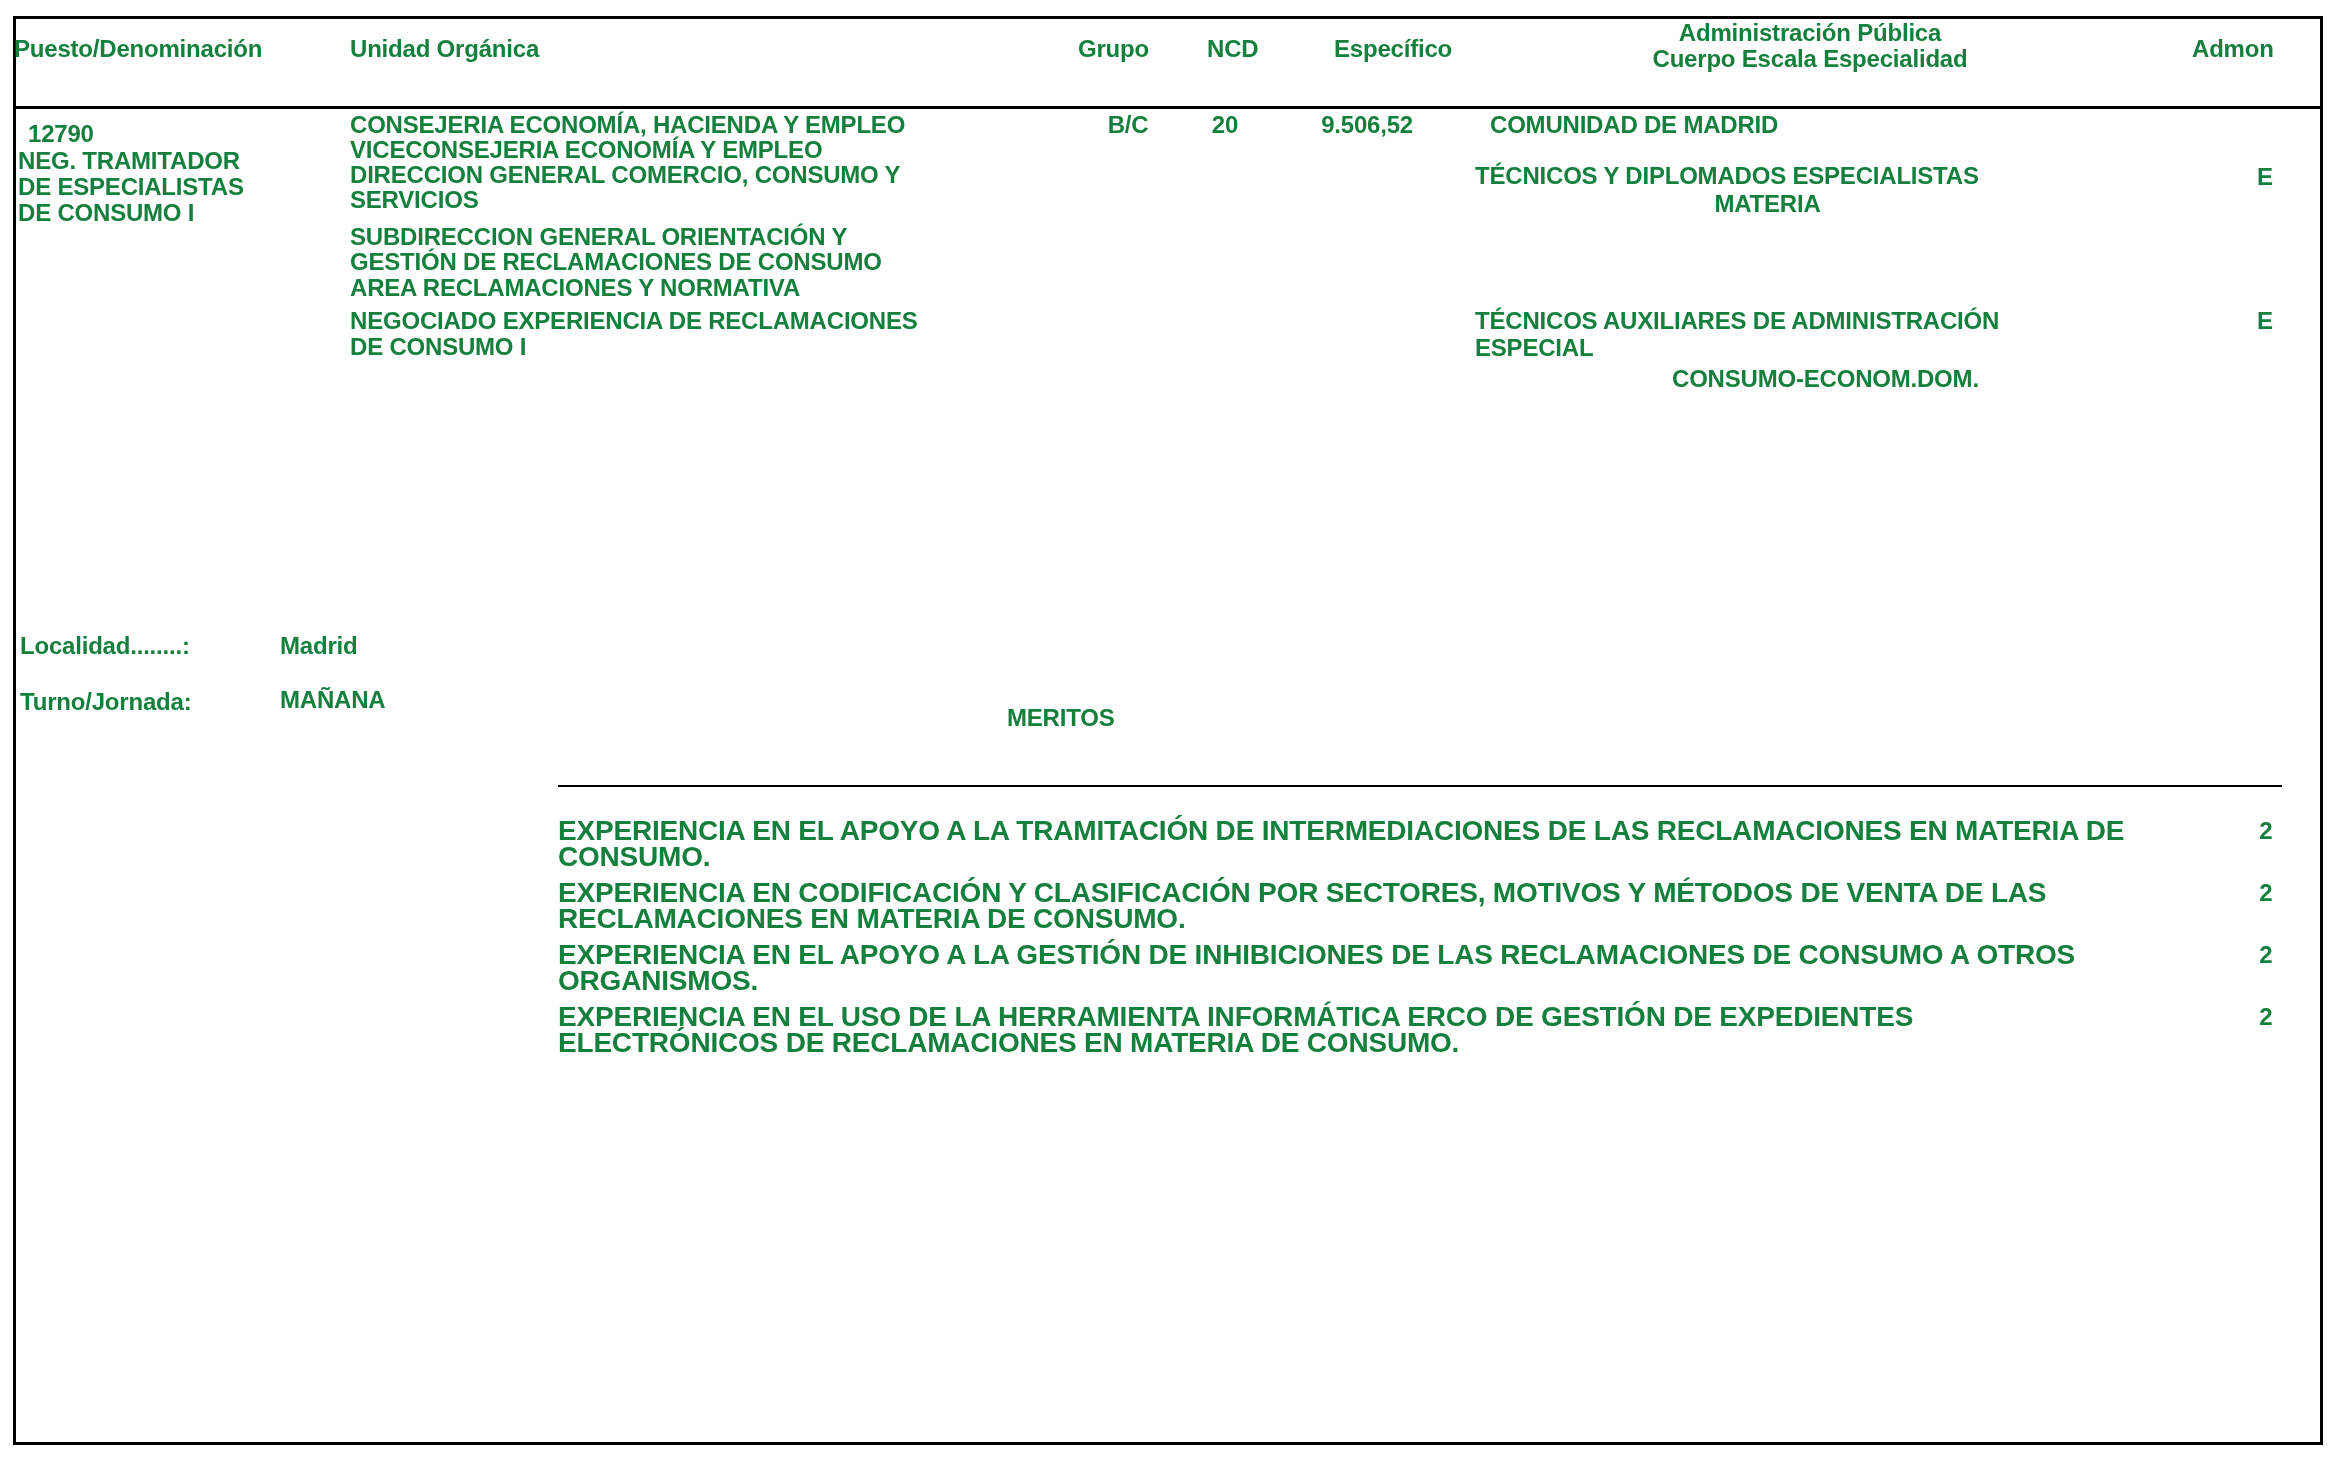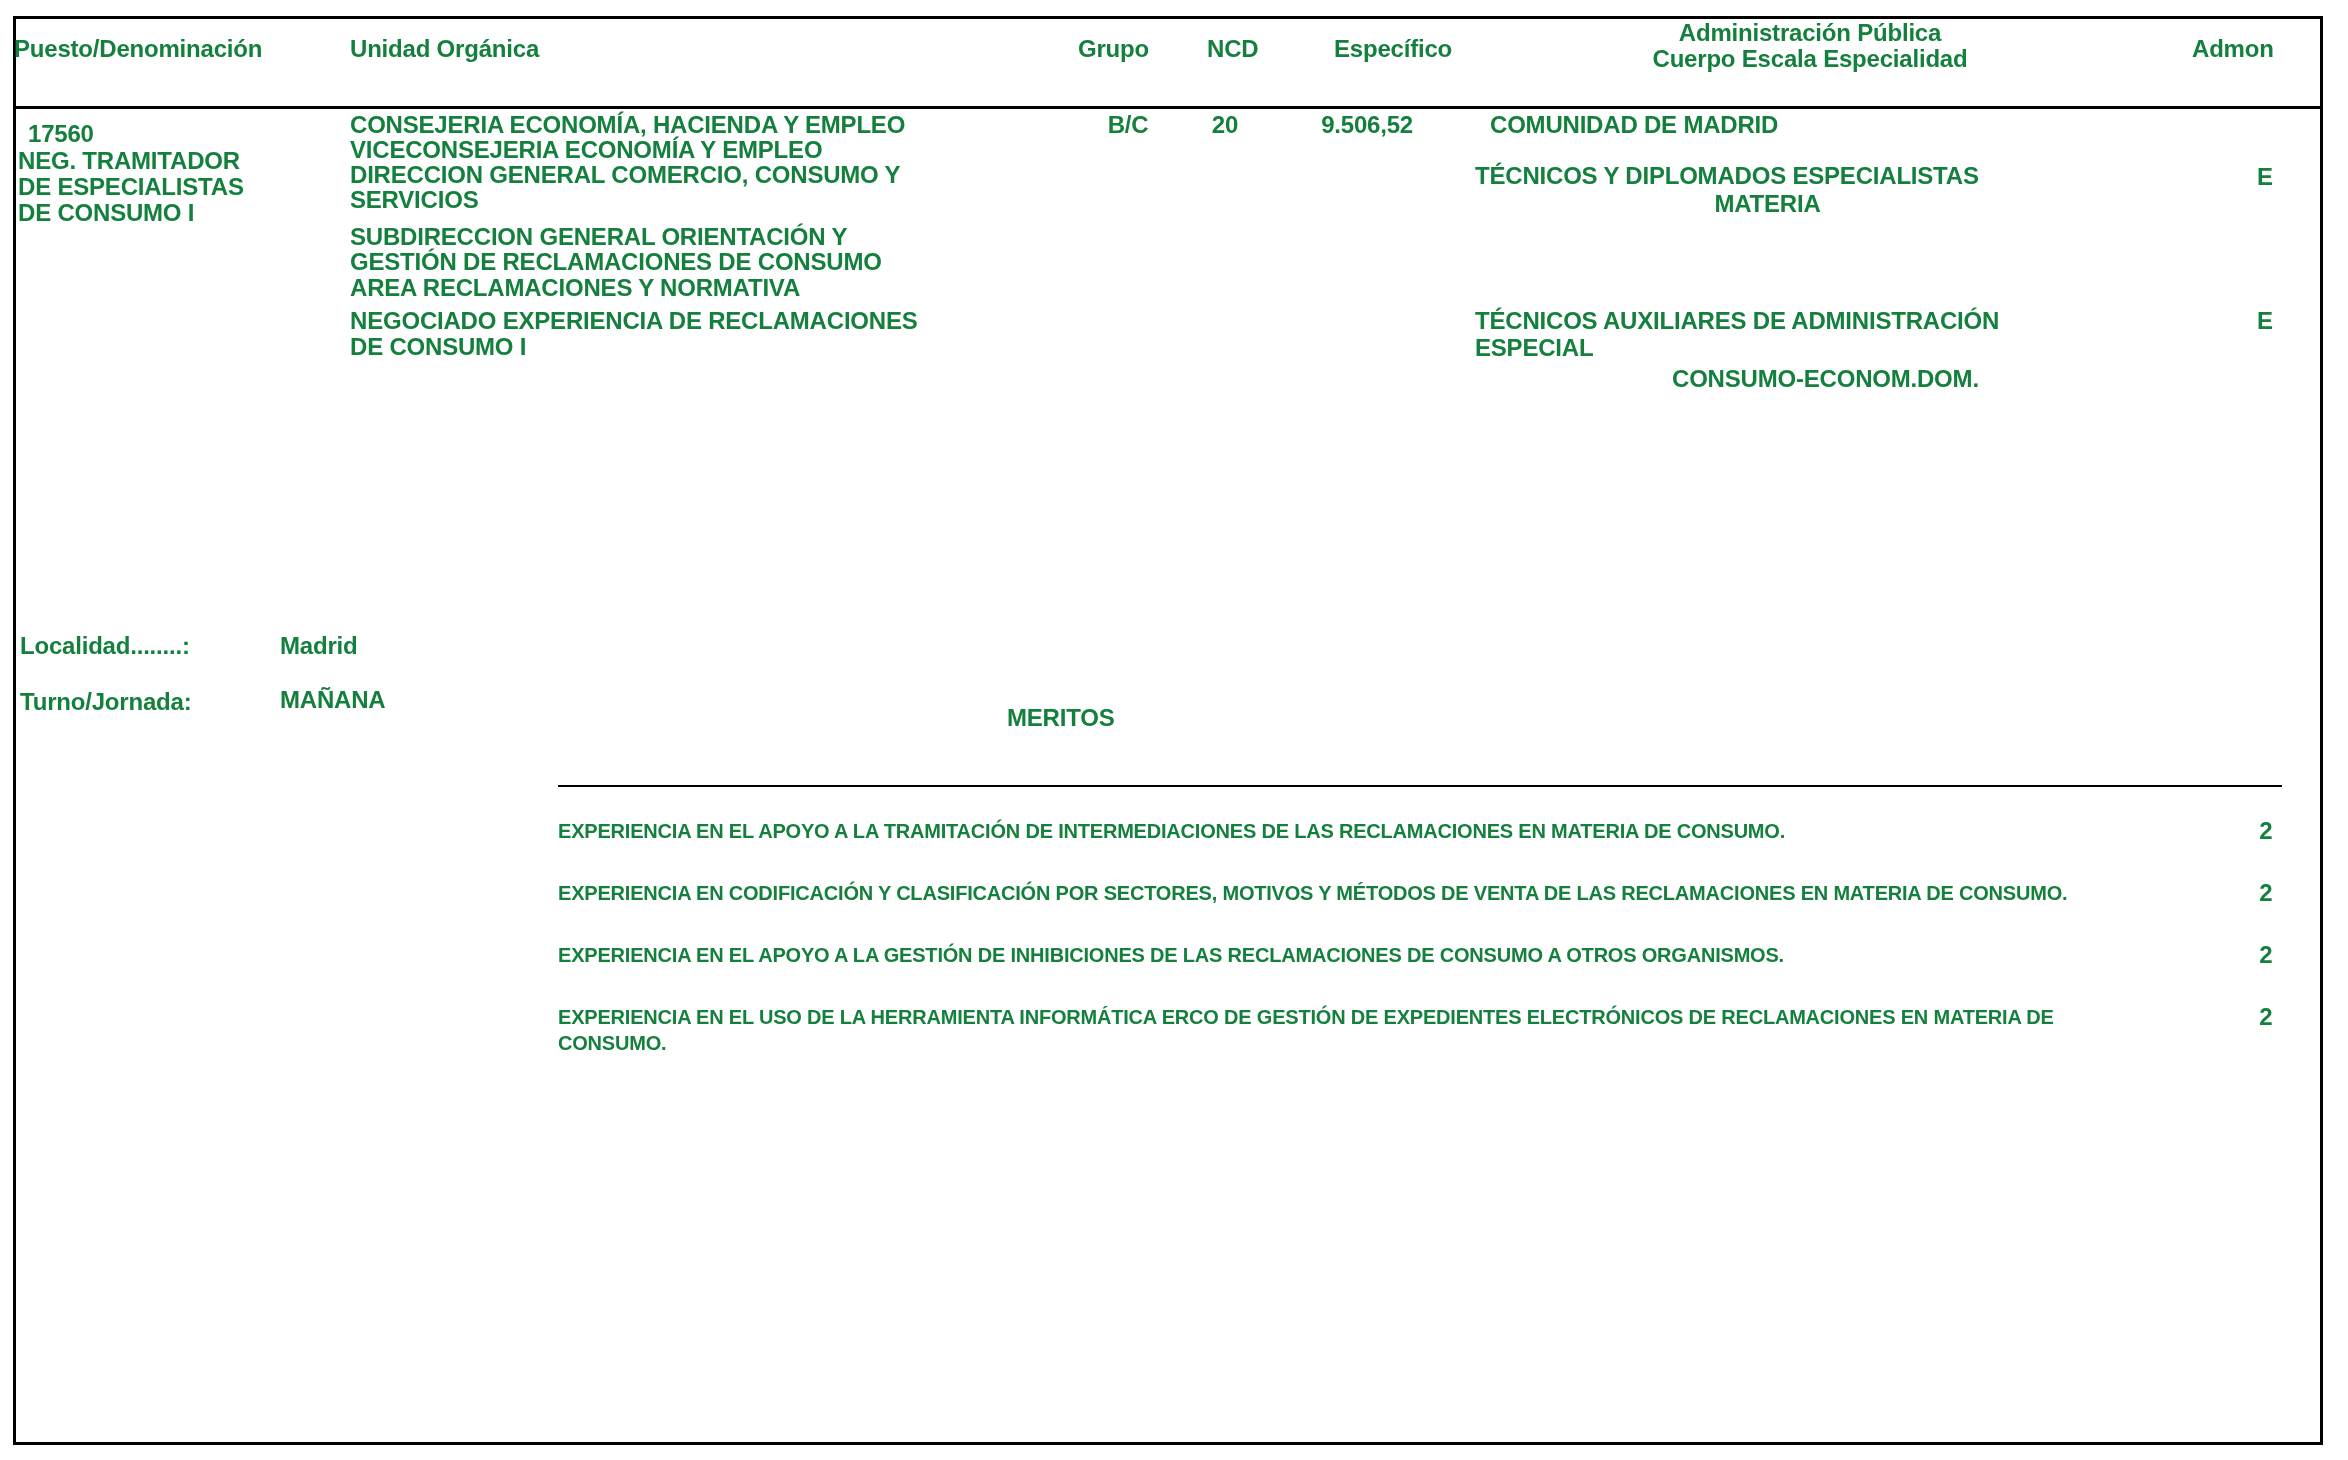--- a/index.html
+++ b/index.html
@@ -36,21 +36,21 @@
     line-height:26px;
     white-space:nowrap;
     letter-spacing:-0.2px;
   }
   .center{text-align:center;}
   .right{text-align:right;}
   .merito-text{
     position:absolute;
     left:558px;
     width:1580px;
-    font-size:20px;
+    font-size:28px;
     line-height:26px;
     letter-spacing:-0.2px;
     white-space:normal;
   }
   .merito-pts{
     position:absolute;
     left:2246px;
     width:40px;
     font-size:24px;
     line-height:26px;
@@ -67,21 +67,21 @@
 
   <div class="t" style="left:14px;top:36px;">Puesto/Denominación</div>
   <div class="t" style="left:350px;top:36px;">Unidad Orgánica</div>
   <div class="t" style="left:1078px;top:36px;">Grupo</div>
   <div class="t" style="left:1207px;top:36px;">NCD</div>
   <div class="t" style="left:1302px;top:36px;margin-left:32px;">Específico</div>
   <div class="t center" style="left:1560px;top:20px;width:500px;">Administración Pública</div>
   <div class="t center" style="left:1560px;top:46px;width:500px;">Cuerpo Escala Especialidad</div>
   <div class="t" style="left:2192px;top:36px;">Admon</div>
 
-  <div class="t" style="left:28px;top:121px;">17560</div>
+  <div class="t" style="left:28px;top:121px;">12790</div>
   <div class="t" style="left:18px;top:148px;">NEG. TRAMITADOR</div>
   <div class="t" style="left:18px;top:174px;">DE ESPECIALISTAS</div>
   <div class="t" style="left:18px;top:200px;">DE CONSUMO I</div>
 
   <div class="t" style="left:350px;top:112px;">CONSEJERIA ECONOMÍA, HACIENDA Y EMPLEO</div>
   <div class="t" style="left:350px;top:137px;">VICECONSEJERIA ECONOMÍA Y EMPLEO</div>
   <div class="t" style="left:350px;top:162px;">DIRECCION GENERAL COMERCIO, CONSUMO Y</div>
   <div class="t" style="left:350px;top:187px;">SERVICIOS</div>
   <div class="t" style="left:350px;top:224px;">SUBDIRECCION GENERAL ORIENTACIÓN Y</div>
   <div class="t" style="left:350px;top:249px;">GESTIÓN DE RECLAMACIONES DE CONSUMO</div>

